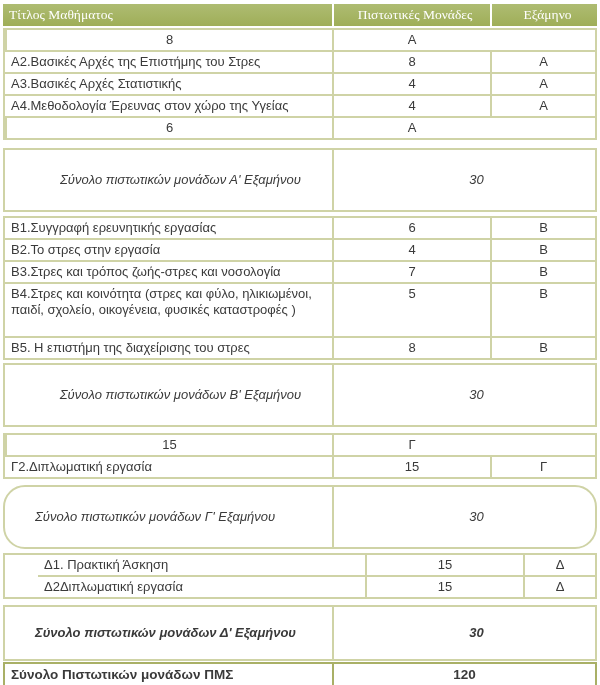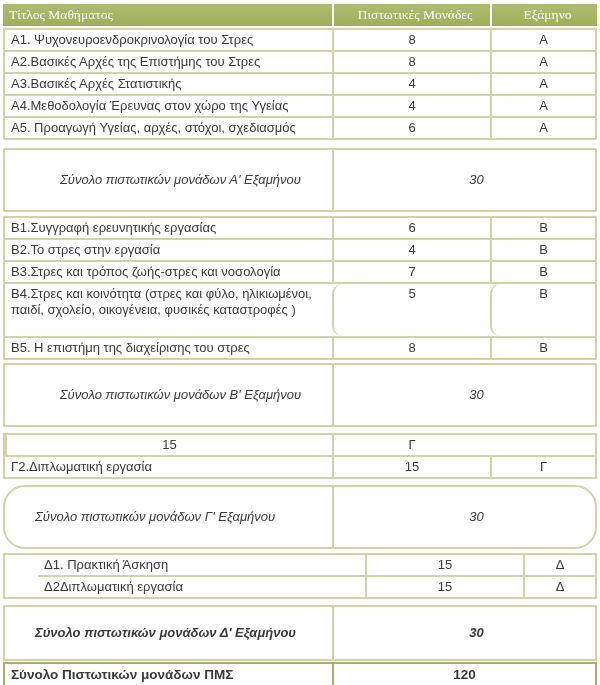--- a/index.html
+++ b/index.html
@@ -27,21 +27,21 @@
   }
   .header-cell{font-size:13.5px;padding:3px 6px;line-height:16px;white-space:nowrap;overflow:hidden;font-family:Liberation Serif, serif;}
   .header-cell + .header-cell{border-left:2px solid #ffffff;text-align:center;padding-left:12px;}
 
   
   .block{border:2px solid var(--border);}
   .row{display:grid;grid-template-columns:327px 158px 1fr;}
   .row + .row{border-top:2px solid var(--border);}
   .cell{font-size:13px;line-height:16px;padding:2px 6px;}
   .cell.credits,.cell.semester{text-align:center;border-left:2px solid var(--border);}
-  .row.tall .cell{min-height:48px;border-radius:10px;}
+  .row.tall .cell{min-height:48px;}
 
   
   .summary{display:grid;grid-template-columns:327px 1fr;height:60px;}
   .summary.short{height:52px;font-weight:bold;}
   .summary .cell{display:flex;align-items:center;height:100%;box-sizing:border-box;font-style:italic;font-size:13px;padding-left:30px;}
   .summary .summary-label{justify-content:center;text-align:center;}
   .summary.align-left .summary-label{justify-content:flex-start;text-align:left;}
   .summary .summary-total{justify-content:center;border-left:2px solid var(--border);}
 
   
@@ -54,41 +54,39 @@
 
 <div class="table-wrap">
   <div class="header-row">
     <div class="header-cell">Τίτλος Μαθήματος</div>
     <div class="header-cell">Πιστωτικές Μονάδες</div>
     <div class="header-cell">Εξάμηνο</div>
   </div>
   <div id="blocks">
       <div class="block courses" style="margin-bottom: 8px;">
         <div class="row">
-          <div class="cell title">Α1. Ψυχονευροενδροκρινολογία του Στρες</div>
           <div class="cell credits">8</div>
           <div class="cell semester">Α</div>
         </div>
         <div class="row">
           <div class="cell title">Α2.Βασικές Αρχές της Επιστήμης του Στρες</div>
           <div class="cell credits">8</div>
           <div class="cell semester">Α</div>
         </div>
         <div class="row">
           <div class="cell title">Α3.Βασικές Αρχές Στατιστικής</div>
           <div class="cell credits">4</div>
           <div class="cell semester">Α</div>
         </div>
         <div class="row">
           <div class="cell title">Α4.Μεθοδολογία Έρευνας στον χώρο της Υγείας</div>
           <div class="cell credits">4</div>
           <div class="cell semester">Α</div>
         </div>
         <div class="row">
-          <div class="cell title">Α5. Προαγωγή Υγείας, αρχές, στόχοι, σχεδιασμός</div>
           <div class="cell credits">6</div>
           <div class="cell semester">Α</div>
         </div>
       </div>
       <div class="block summary" style="margin-bottom: 4px;">
         <div class="cell summary-label">Σύνολο πιστωτικών μονάδων Α' Εξαμήνου</div>
         <div class="cell summary-total">30</div>
       </div>
       <div class="block courses" style="margin-bottom: 3px;">
         <div class="row">

